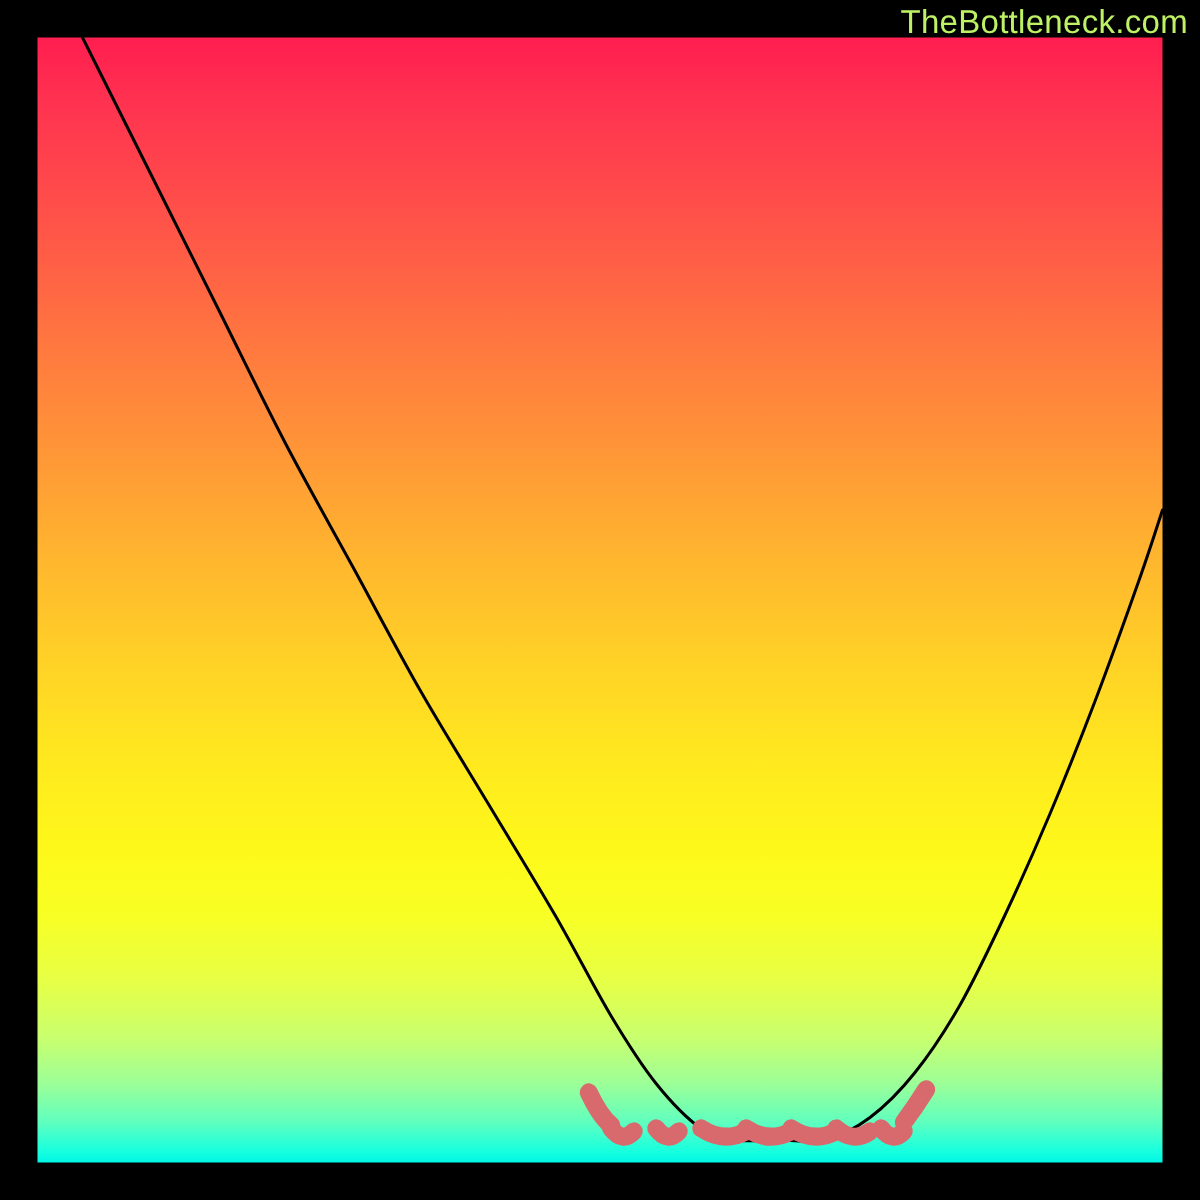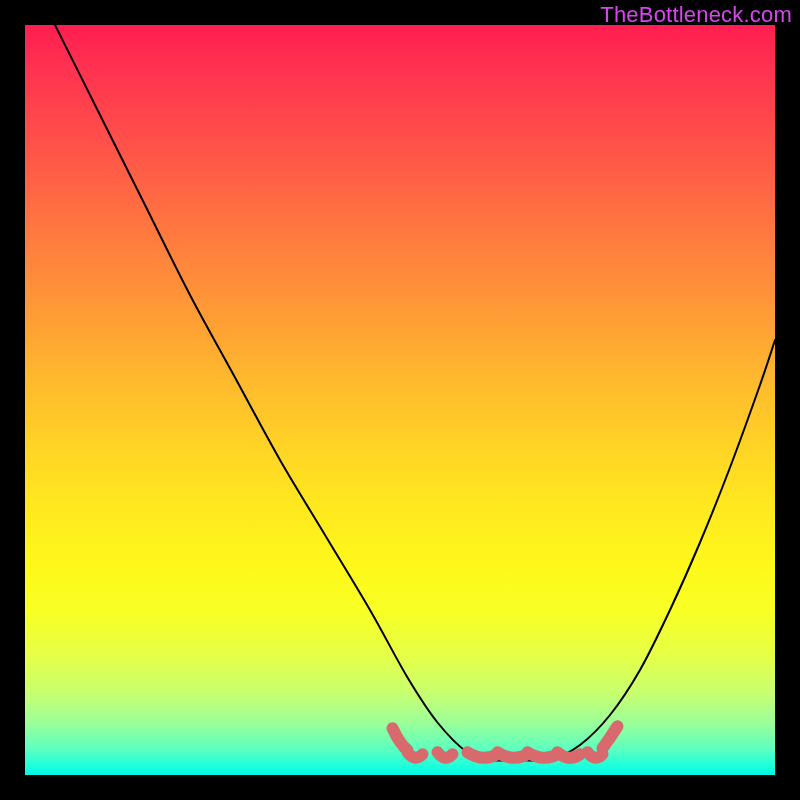--- a/index.html
+++ b/index.html
@@ -44,21 +44,21 @@
     top: 0;
     width: 750px;
     height: 750px;
     overflow: visible;
   }
 
   .watermark {
     position: absolute;
     top: 2px;
     right: 8px;
-    color: #d946ef;
+    color: #bef264;
     font-size: 22px;
     letter-spacing: 0.2px;
     font-weight: 400;
     user-select: none;
   }
 
   path.main-curve {
     fill: none;
     stroke: #000000;
     stroke-width: 2;

